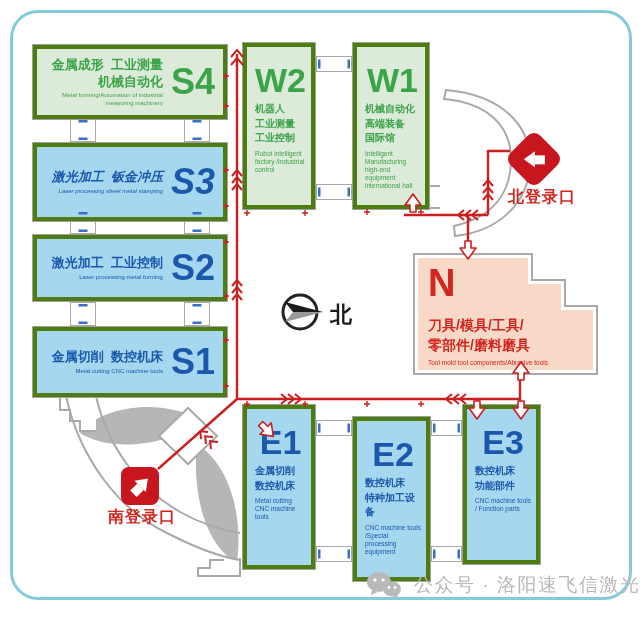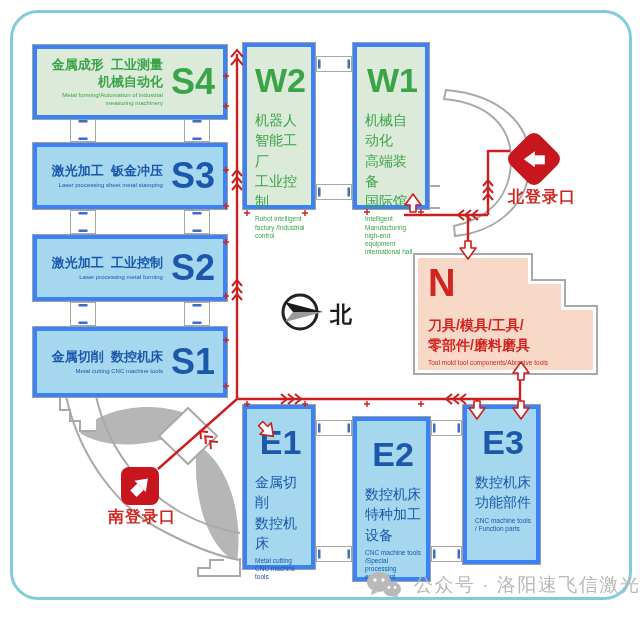--- a/index.html
+++ b/index.html
@@ -2,37 +2,37 @@
 <html><head>
 <meta charset="utf-8">
 <style>
   html,body{margin:0;padding:0;background:#fff;}
   .canvas{position:relative;width:644px;height:618px;background:#fff;overflow:hidden;
           font-family:"Liberation Sans","DejaVu Sans",sans-serif;}
   .layer{position:absolute;left:0;top:0;pointer-events:none;}
   .border-frame{position:absolute;left:10px;top:10px;width:622px;height:590px;
 n                box-sizing:border-box;border:3px solid #84cbd9;border-radius:28px;}
   .border-frame{box-sizing:border-box;border:3px solid #84cbd9;border-radius:28px;}
-  .hall-frame{position:absolute;background:#3b82f6;border:1.5px solid #9f9f9f;box-sizing:border-box;}
+  .hall-frame{position:absolute;background:#4d7c0f;border:1.5px solid #9f9f9f;box-sizing:border-box;}
   .hall-fill{position:absolute;inset:4px;}
   .green-fill{background:#dcead9;}
   .blue-fill{background:#a5d7ef;}
   .green-text{color:#3ba449;}
   .blue-text{color:#1b58ac;}
   .red-text{color:#d2251f;}
   
   .s-inner{display:flex;align-items:center;height:100%;}
   .s-text{flex:1;min-width:0;text-align:right;padding-right:6px;}
   .s-cn{font-size:13px;font-weight:bold;line-height:1.3;white-space:pre;}
   .s-en{font-size:6px;line-height:1.25;margin-top:2px;}
   .s-letter{font-size:36px;font-weight:bold;line-height:1;padding:0 8px 0 2px;}
   
   .tower{display:flex;flex-direction:column;align-items:flex-start;padding:16px 5px 0 8px;box-sizing:border-box;height:100%;}
   .t-letter{font-size:34px;font-weight:bold;line-height:1;align-self:center;}
-  .t-cn{font-size:14px;font-weight:normal;line-height:1.45;margin-top:13px;}
+  .t-cn{font-size:10px;font-weight:bold;line-height:1.45;margin-top:5px;}
   .t-en{font-size:6.5px;line-height:1.25;margin-top:4px;}
   
   .n-block{position:absolute;background:#f8d9c8;}
   .n-text{position:absolute;left:428px;top:264px;width:150px;}
   .n-letter{font-size:38px;font-weight:bold;line-height:1;}
   .n-cn{font-size:14px;font-weight:bold;line-height:1.45;margin-top:13px;}
   .n-en{font-size:6.5px;margin-top:3px;}
   
   .stub{position:absolute;background:#fff;border:1.5px solid #a8a8a8;box-sizing:border-box;}
   
@@ -96,21 +96,21 @@
         <div class="s-inner">
       <div class="s-text green-text">
         <div class="s-cn">金属成形  工业测量</div>
         <div class="s-cn">机械自动化</div>
         <div class="s-en">Metal forming/Automation of industrial measuring machinery</div>
       </div>
       <div class="s-letter green-text">S4</div>
     </div>
       </div>
   </div>
-  <div class="hall-frame" style="left:32px;top:142px;width:196px;height:68px;">
+  <div class="hall-frame" style="left:32px;top:142px;width:196px;height:80px;font-style:italic;">
     <div class="hall-fill blue-fill">
         <div class="s-inner">
       <div class="s-text blue-text">
         <div class="s-cn">激光加工  钣金冲压</div>
         <div class="s-en">Laser processing sheet metal stamping</div>
       </div>
       <div class="s-letter blue-text">S3</div>
     </div>
       </div>
   </div>
@@ -136,21 +136,21 @@
     </div>
       </div>
   </div>
 
   <div class="hall-frame" style="left:242px;top:42px;width:74px;height:168px;">
     <div class="hall-fill green-fill">
         <div class="tower green-text">
       <div class="t-letter">W2</div>
       <div class="t-cn">
         <div>机器人</div>
-        <div>智能工厂</div>
+        <div>工业测量</div>
         <div>工业控制</div>
       </div>
       <div class="t-en">Robot intelligent factory /Industrial control</div>
     </div>
       </div>
   </div>
   <div class="hall-frame" style="left:352px;top:42px;width:78px;height:168px;">
     <div class="hall-fill green-fill">
         <div class="tower green-text">
       <div class="t-letter">W1</div>

